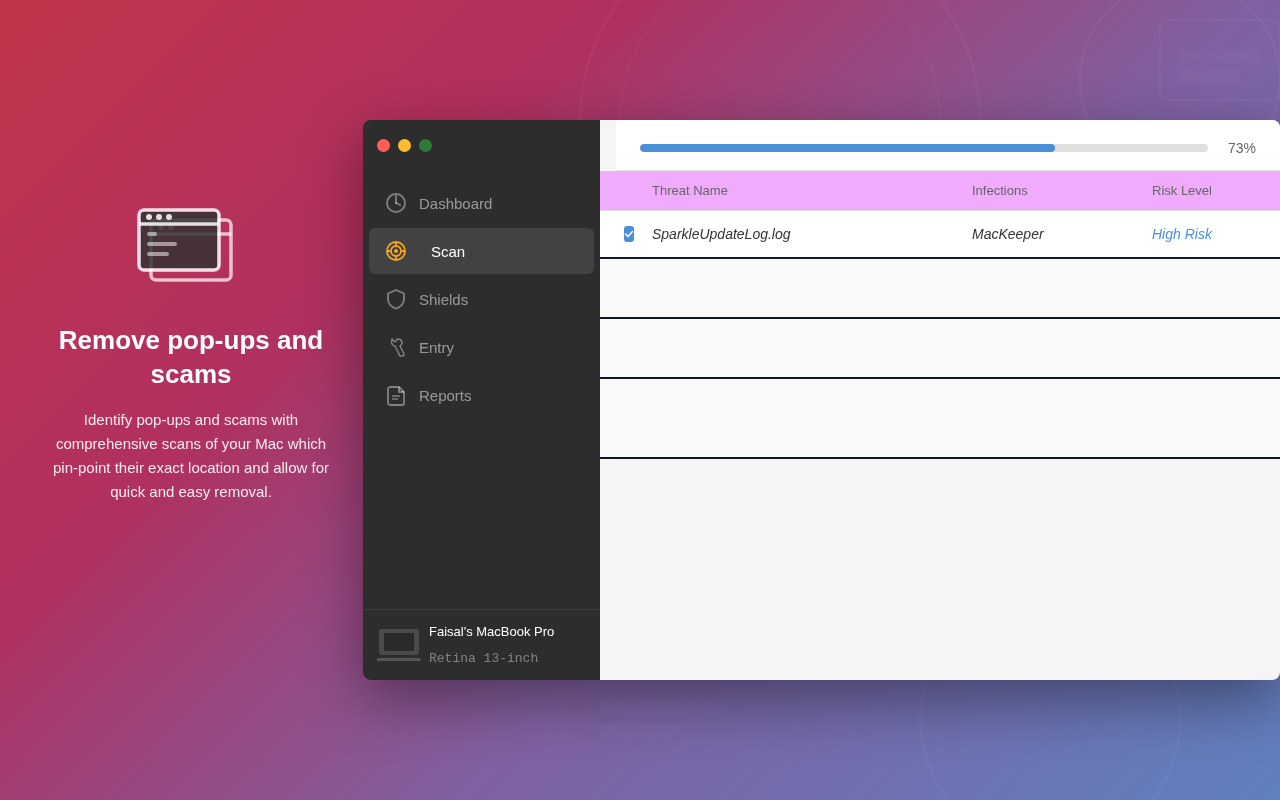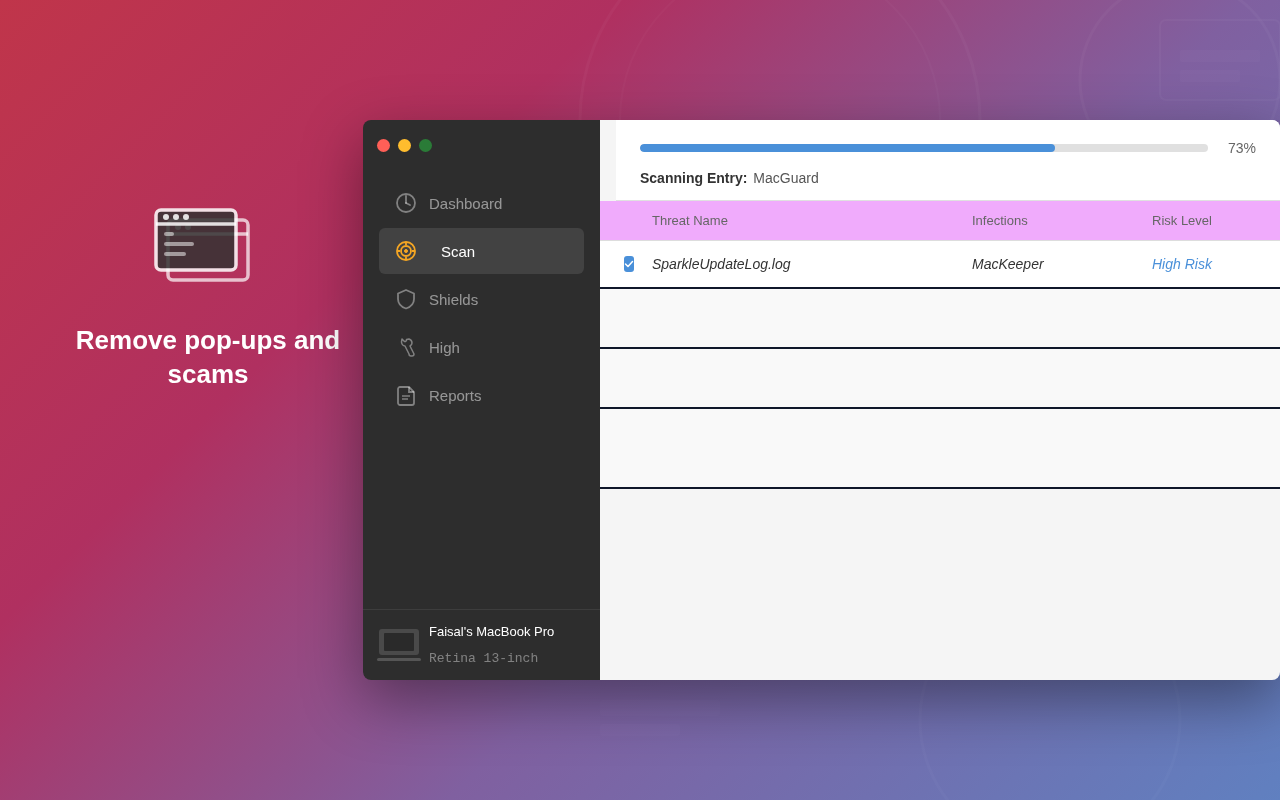--- a/index.html
+++ b/index.html
@@ -24,21 +24,21 @@
     .bg-icons {
       position: absolute;
       inset: 0;
       z-index: 1;
       opacity: 0.15;
     }
 
     
     .left-content {
       position: absolute;
-      left: 68px;
+      left: 51px;
       top: 200px;
       width: 280px;
       z-index: 10;
       color: white;
       text-align: center;
     }
 
     .window-icon {
       margin-bottom: 20px;
     }
@@ -99,21 +99,21 @@
       border-radius: 50%;
       cursor: pointer;
     }
 
     .tl-close { background: #ff5f57; }
     .tl-minimize { background: #ffbd2e; }
     .tl-maximize { background: #28ca41; opacity: 0.5; }
 
     .sidebar-nav {
       flex: 1;
-      padding: 8px 10px;
+      padding: 8px 0;
     }
 
     .nav-item {
       display: flex;
       align-items: center;
       gap: 12px;
       padding: 12px 16px;
       color: rgba(255,255,255,0.5);
       font-size: 15px;
       cursor: pointer;
@@ -337,20 +337,21 @@
       <circle cx="38" cy="17" r="3" fill="white" opacity="0.85"></circle>
 
       <rect x="16" y="32" width="10" height="4" rx="2" fill="white" opacity="0.5"></rect>
       <rect x="16" y="42" width="30" height="4" rx="2" fill="white" opacity="0.5"></rect>
       <rect x="16" y="52" width="22" height="4" rx="2" fill="white" opacity="0.5"></rect>
     </svg>
   </div>
 
   <div class="left-title">Remove pop-ups
 and scams</div>
+  <div class="left-desc">Identify pop-ups and scams with comprehensive scans of your Mac which pin-point their exact location and allow for quick and easy removal.</div>
 </div>
 
 <div class="app-window">
 
   <div class="sidebar">
 
     <div class="titlebar">
       <div class="traffic-light tl-close"></div>
       <div class="traffic-light tl-minimize"></div>
       <div class="traffic-light tl-maximize"></div>
@@ -393,21 +394,21 @@
         </div>
         <span>Shields</span>
       </div>
 
       <div class="nav-item">
         <div class="nav-icon">
           <svg width="22" height="22" viewBox="0 0 22 22" fill="none" xmlns="http://www.w3.org/2000/svg">
             <path d="M14 3 C14 3 17 4 17 7 C17 9 15 10 15 10 L19 18 C19 19 18 20 17 20 L16 20 C15 20 14 19 14 18 L10 10 C10 10 8 10 7 8 C6 6 7 3 7 3 L9.5 5.5 L10.5 5.5 L11.5 4.5 L11.5 3.5 Z" stroke="rgba(255,255,255,0.4)" stroke-width="1.5" fill="none" stroke-linejoin="round"></path>
           </svg>
         </div>
-        <span>High</span>
+        <span>Entry</span>
       </div>
 
       <div class="nav-item">
         <div class="nav-icon">
           <svg width="22" height="22" viewBox="0 0 22 22" fill="none" xmlns="http://www.w3.org/2000/svg">
             <path d="M5 3 L14 3 L19 8 L19 19 C19 20 18 21 17 21 L5 21 C4 21 3 20 3 19 L3 5 C3 4 4 3 5 3 Z" stroke="rgba(255,255,255,0.4)" stroke-width="1.8" fill="none"></path>
             <path d="M14 3 L14 8 L19 8" stroke="rgba(255,255,255,0.4)" stroke-width="1.8" fill="none"></path>
             <line x1="7" y1="12" x2="15" y2="12" stroke="rgba(255,255,255,0.4)" stroke-width="1.5"></line>
             <line x1="7" y1="15" x2="13" y2="15" stroke="rgba(255,255,255,0.4)" stroke-width="1.5"></line>
           </svg>
@@ -433,24 +434,20 @@
 
   <div class="main-content">
 
     <div class="scan-header">
       <div class="progress-row">
         <div class="progress-bar-track">
           <div class="progress-bar-fill" style="width: 73%"></div>
         </div>
         <span class="progress-pct">73%</span>
       </div>
-      <div class="scanning-entry">
-        <span class="scanning-label">Scanning Entry:</span>
-        <span class="scanning-value">MacGuard</span>
-      </div>
     </div>
 
     <div class="threat-table">
 
       <div class="table-header">
         <div class="table-header-cell"></div>
         <div class="table-header-cell">Threat Name</div>
         <div class="table-header-cell">Infections</div>
         <div class="table-header-cell">Risk Level</div>
       </div>

